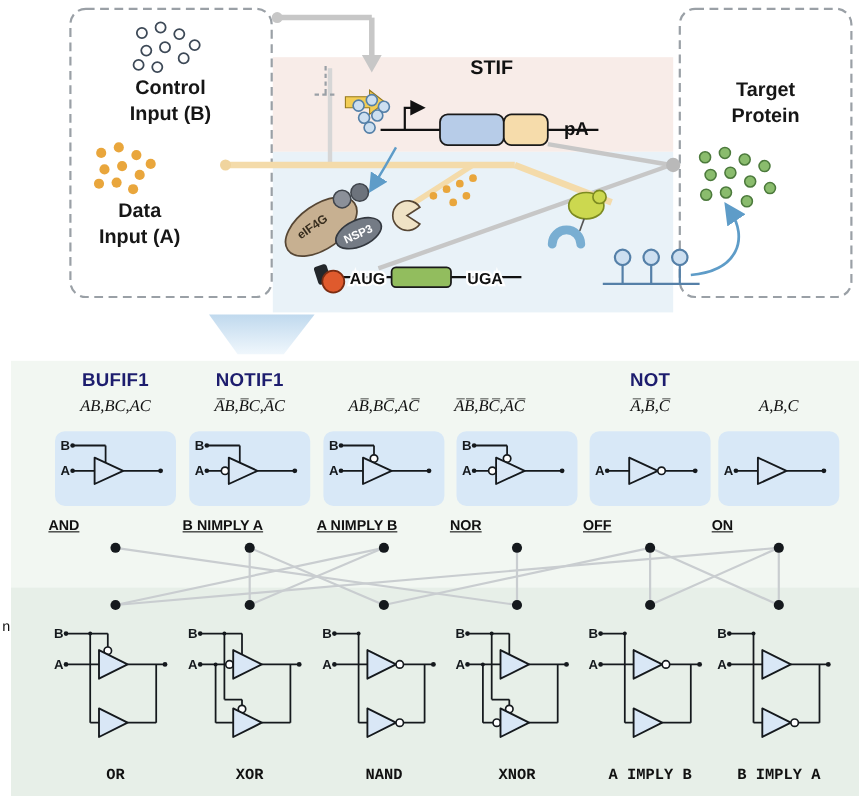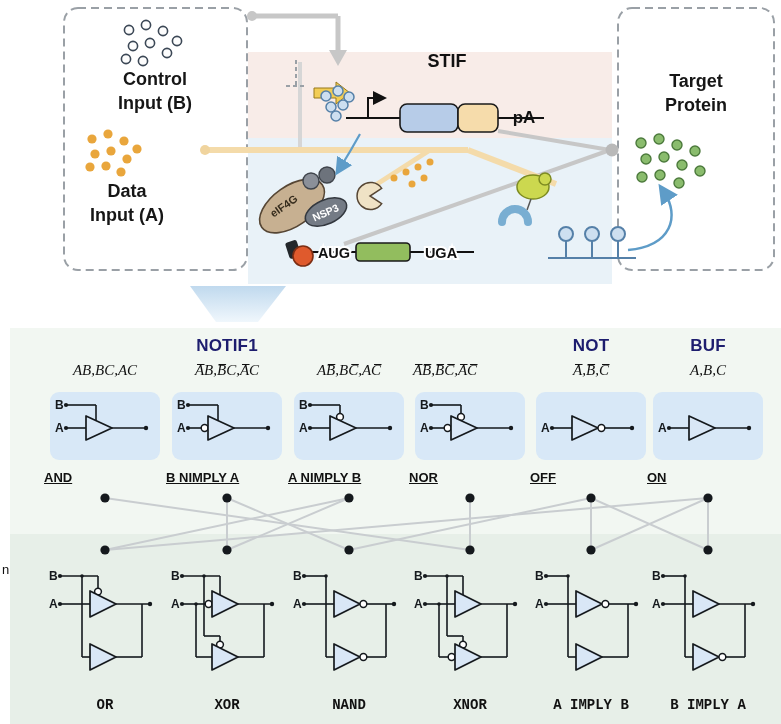--- a/index.html
+++ b/index.html
@@ -188,23 +188,23 @@
     <text x="447" y="67" text-anchor="middle" class="t-stif">STIF</text>
     <text x="524" y="123" text-anchor="middle" class="t-pa">pA</text>
   </svg>
 
   <div class="edge-n">n</div>
 
   <section class="logic-panel">
     <div class="bg-upper"></div>
     <div class="bg-lower"></div>
 
+    <div class="col-name" style="left:44px">BUFIF1</div>
     <div class="col-name" style="left:166px">NOTIF1</div>
     <div class="col-name" style="left:530px">NOT</div>
-    <div class="col-name" style="left:647px">BUF</div>
 
     <div class="col-formula" style="left:44px">AB,BC,AC</div>
     <div class="col-formula" style="left:166px">A̅B,B̅C,A̅C</div>
     <div class="col-formula" style="left:288px">AB̅,BC̅,AC̅</div>
     <div class="col-formula" style="left:384px">A̅B̅,B̅C̅,A̅C̅</div>
     <div class="col-formula" style="left:530px">A̅,B̅,C̅</div>
     <div class="col-formula" style="left:647px">A,B,C</div>
 
     <div class="gate-box" style="left:50px">
         <svg id="sg0" width="110" height="68">

